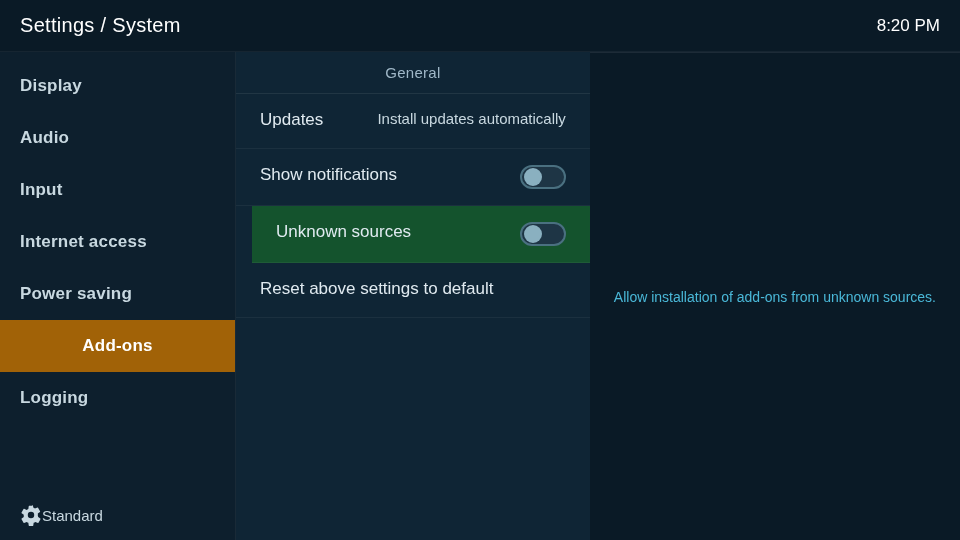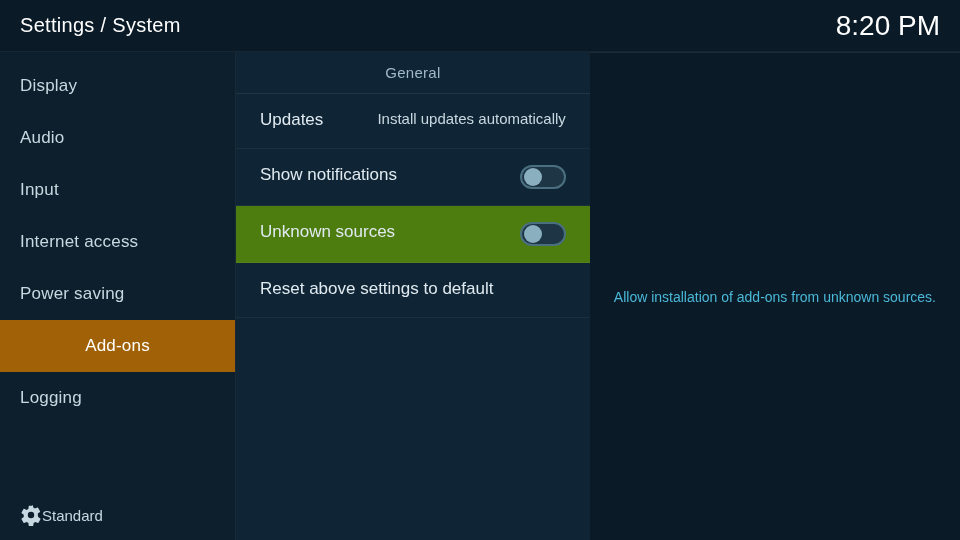--- a/index.html
+++ b/index.html
@@ -32,21 +32,21 @@
     }
 
     .header-title {
       font-size: 20px;
       font-weight: 400;
       color: #ffffff;
       letter-spacing: 0.3px;
     }
 
     .header-time {
-      font-size: 28px;
+      font-size: 17px;
       font-weight: 300;
       color: #ffffff;
     }
 
     
     .main-content {
       display: flex;
       flex: 1;
     }
 
@@ -56,21 +56,21 @@
       background: #0d1f2d;
       display: flex;
       flex-direction: column;
       padding-top: 8px;
       border-right: 1px solid rgba(255,255,255,0.05);
     }
 
     .sidebar-item {
       padding: 16px 20px;
       font-size: 17px;
-      font-weight: 400;
+      font-weight: 700;
       color: #c8d8e0;
       cursor: pointer;
       letter-spacing: 0.2px;
       transition: background 0.15s;
     }
 
     .sidebar-item.active {
       background: #a16207;
       color: #ffffff;
       text-align: center;
@@ -117,21 +117,22 @@
       display: flex;
       align-items: flex-start;
       justify-content: space-between;
       padding: 16px 24px;
       border-bottom: 1px solid rgba(255,255,255,0.05);
       min-height: 55px;
       cursor: pointer;
     }
 
     .settings-row.highlighted {
-      background: #4d7c0f;
+      background: #14532d;
+      margin-left: 16px;
     }
 
     .row-label {
       font-size: 17px;
       color: #e0eaf0;
       font-weight: 400;
     }
 
     .row-value {
       font-size: 15px;

